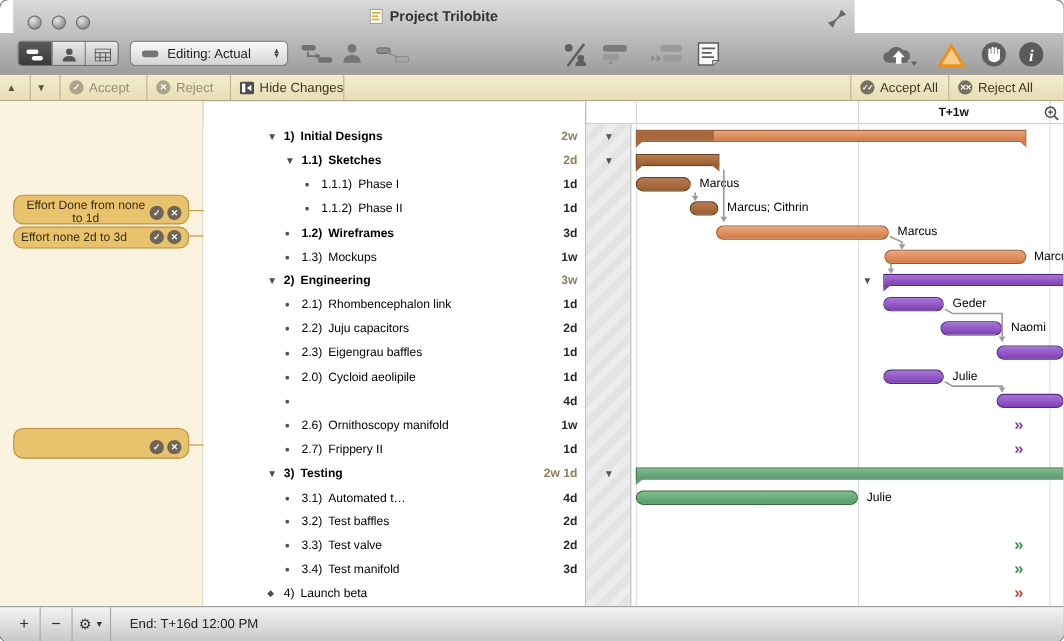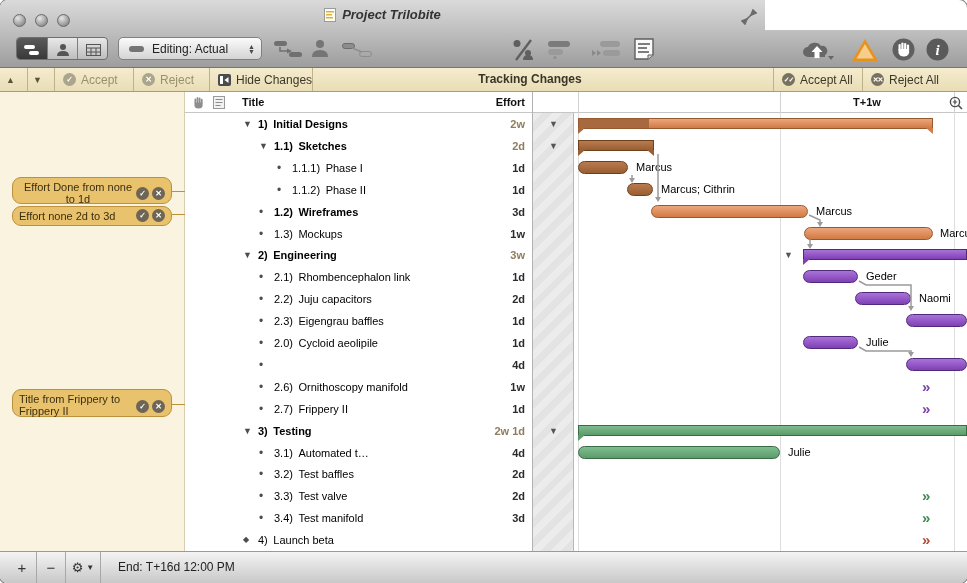--- a/index.html
+++ b/index.html
@@ -5,22 +5,22 @@
   html,body{margin:0;padding:0;background:#ffffff;}
   *{box-sizing:border-box;}
   #window{
     position:relative;width:967px;height:583px;
     font-family:"Liberation Sans",sans-serif;
     border-radius:8px 8px 7px 7px;overflow:hidden;
     box-shadow:0 0 0 1px #777;
     background:#fff;
   }
   
-  #titlebar{position:absolute;left:0;top:0;width:765px;height:30px;
-    background:linear-gradient(180deg,#dadada,#c0c0c0);font-style:italic;}
+  #titlebar{position:absolute;left:12px;top:0;width:765px;height:30px;
+    background:linear-gradient(180deg,#dadada,#c0c0c0);}
   #toolbar{position:absolute;left:0;top:30px;width:967px;height:38px;
     background:linear-gradient(180deg,#c0c0c0,#9d9d9d);border-bottom:1px solid #757575;}
   .tl{position:absolute;top:14px;width:13px;height:13px;border-radius:50%;
     background:radial-gradient(circle at 35% 30%,#e6e6e6,#8f8f8f 75%);border:1px solid #6a6a6a;}
   #title-text{position:absolute;left:0;top:7px;width:100%;text-align:center;
     font-size:13px;font-weight:bold;color:#333;}
   #title-text svg{vertical-align:-3px;margin-right:6px;}
   #fullscreen{position:absolute;right:8px;top:9px;}
   .seg{position:absolute;top:0;height:23px;border-right:1px solid #7e7e7e;
     display:flex;align-items:center;justify-content:center;}
@@ -260,58 +260,34 @@
     <div class="tb-div" style="left:209px"></div>
     <div class="tb-item" style="left:218px">
       <svg width="13" height="12" viewBox="0 0 13 12">
           <rect x="0" y="0" width="13" height="12" rx="2" fill="#4c4c4c"></rect>
           <rect x="2" y="2" width="3" height="8" fill="#fff"></rect>
           <polygon points="10.5,3 6.5,6 10.5,9" fill="#fff"></polygon>
         </svg>
       <span>Hide Changes</span>
     </div>
     <div class="tb-div" style="left:312px"></div>
-    <div id="tb-title">Tracking Changes</div>
     <div class="tb-div" style="left:773px"></div>
     <div class="tb-item" style="left:782px">
       <span class="circ dark" style="font-size:7px;letter-spacing:-1px">✓✓</span>
       <span>Accept All</span>
     </div>
     <div class="tb-div" style="left:862px"></div>
     <div class="tb-item" style="left:871px">
       <span class="circ dark" style="font-size:7px;letter-spacing:-1px">✕✕</span>
       <span>Reject All</span>
     </div>
   </div>
 
   <div id="sidebar"></div>
 
-  <div id="table-header">
-    <span style="position:absolute;left:7px;top:4px">
-      <svg width="12" height="13" viewBox="0 0 12 13">
-          <g fill="#8d8d8d">
-            <rect x="2.5" y="2.5" width="1.8" height="5" rx="0.9"></rect>
-            <rect x="4.6" y="1" width="1.8" height="6.5" rx="0.9"></rect>
-            <rect x="6.7" y="1.5" width="1.8" height="6" rx="0.9"></rect>
-            <rect x="8.8" y="2.8" width="1.8" height="4.7" rx="0.9"></rect>
-            <path d="M2.5,6.5 h8.1 v2.8 a4,3.2 0 0 1 -8.1,0 z"></path>
-          </g>
-        </svg>
-    </span>
-    <span style="position:absolute;left:28px;top:4px">
-      <svg width="12" height="13" viewBox="0 0 12 13">
-          <rect x="0.5" y="0.5" width="11" height="12" fill="#f2f2f2" stroke="#9a9a9a"></rect>
-          <line x1="2.5" y1="3.5" x2="9.5" y2="3.5" stroke="#8d8d8d"></line>
-          <line x1="2.5" y1="6.5" x2="9.5" y2="6.5" stroke="#8d8d8d"></line>
-          <line x1="2.5" y1="9.5" x2="7.5" y2="9.5" stroke="#8d8d8d"></line>
-        </svg>
-    </span>
-    <span style="position:absolute;left:57px;top:0;line-height:21px">Title</span>
-    <span style="position:absolute;right:7px;top:0;line-height:21px">Effort</span>
-  </div>
 
   <div id="gantt-header">
     <div class="htick" style="left:46px"></div>
     <div class="htick" style="left:248px"></div>
     <div class="htick" style="left:422px"></div>
     <span style="position:absolute;left:248px;width:174px;text-align:center;line-height:21px">T+1w</span>
     <span style="position:absolute;right:4px;top:4px">
       <svg width="14" height="14" viewBox="0 0 14 14">
           <circle cx="6" cy="6" r="4.6" fill="none" stroke="#4d4d4d" stroke-width="1.4"></circle>
           <line x1="3.8" y1="6" x2="8.2" y2="6" stroke="#4d4d4d" stroke-width="1.2"></line>
@@ -503,20 +479,19 @@
     <div class="note-tail" style="left: 172px; width: 13px; top: 191px;"></div>
     <div class="note" style="top: 206px; height: 20px;">
       <span style="display: block; width: 118px;">Effort none 2d to 3d</span>
       <span class="btns">
         <span class="circ">✓</span>
         <span class="circ">✕</span>
       </span>
     </div>
     <div class="note-tail" style="left: 172px; width: 13px; top: 214px;"></div>
     <div class="note" style="top: 389px; height: 28px;">
-      <span style="display: block; width: 118px;">Title from Frippery to Frippery II</span>
       <span class="btns">
         <span class="circ">✓</span>
         <span class="circ">✕</span>
       </span>
     </div>
     <div class="note-tail" style="left: 172px; width: 13px; top: 404px;"></div>
   </div>
 
 </body></html>

